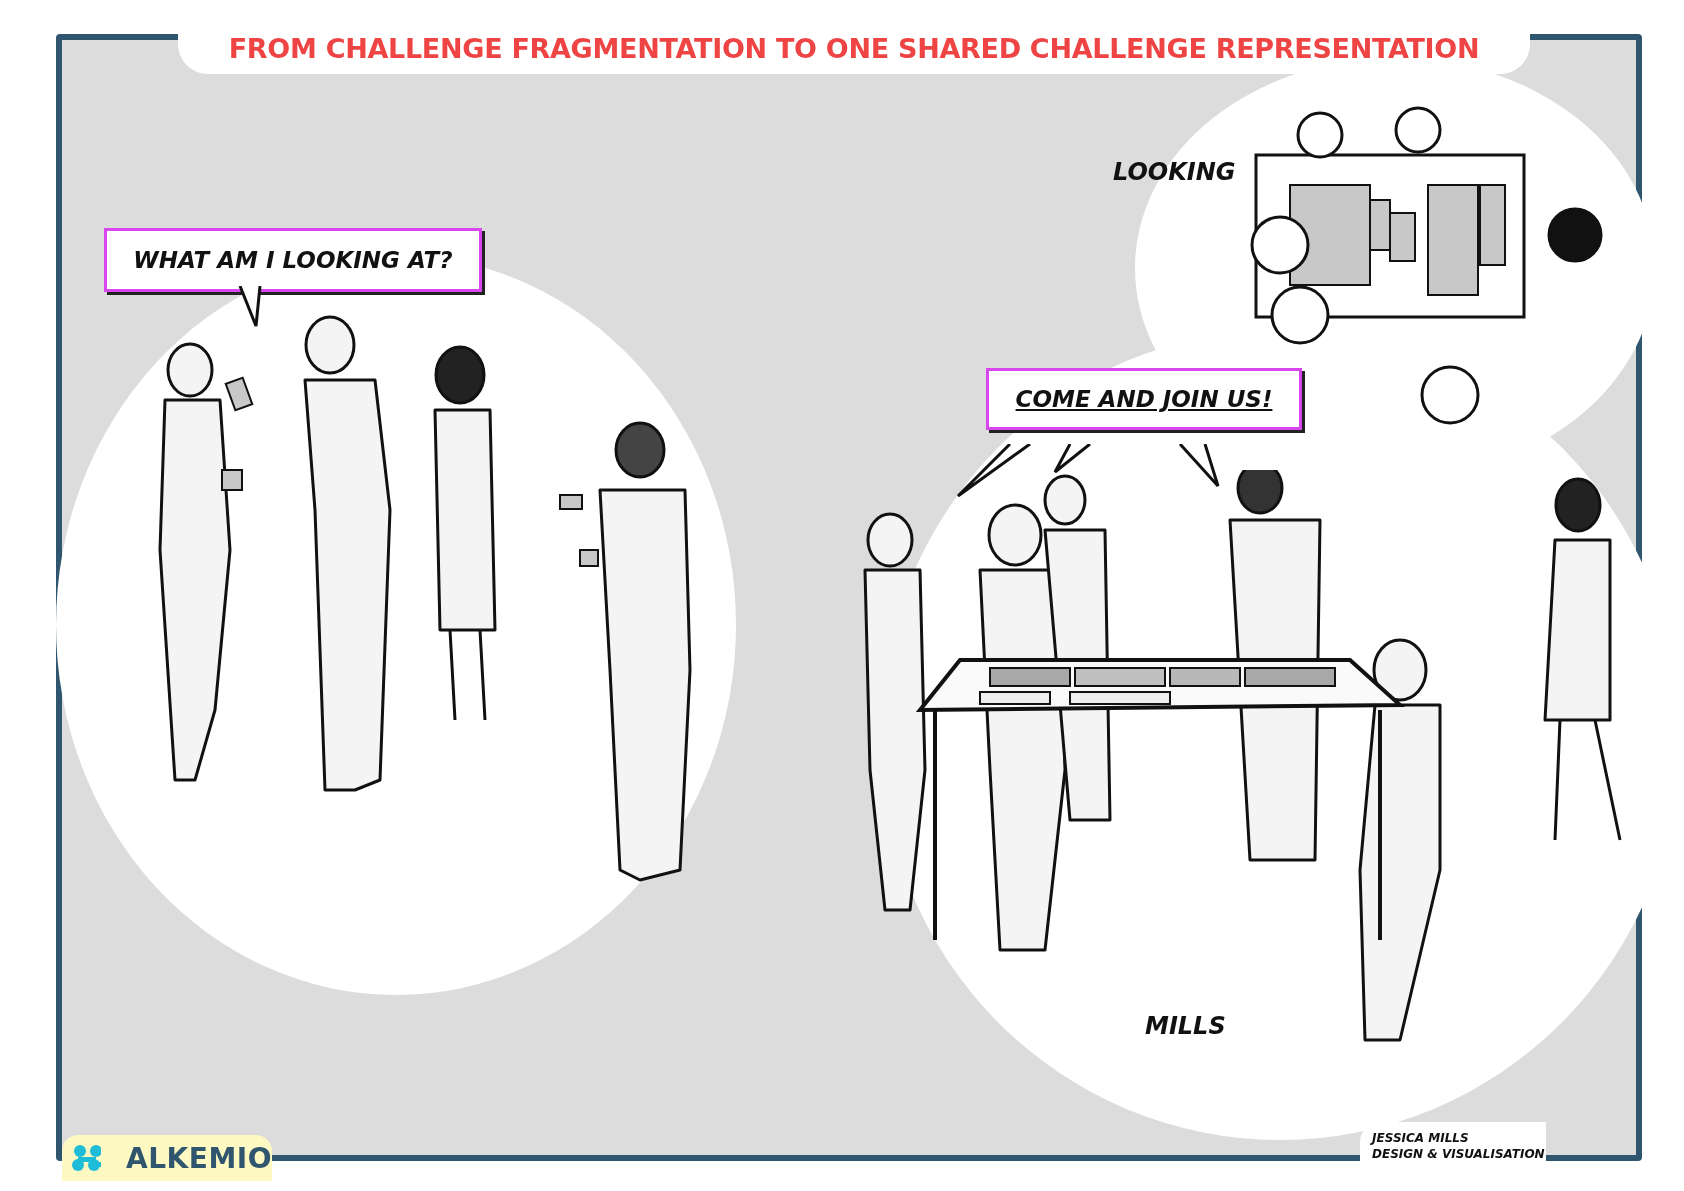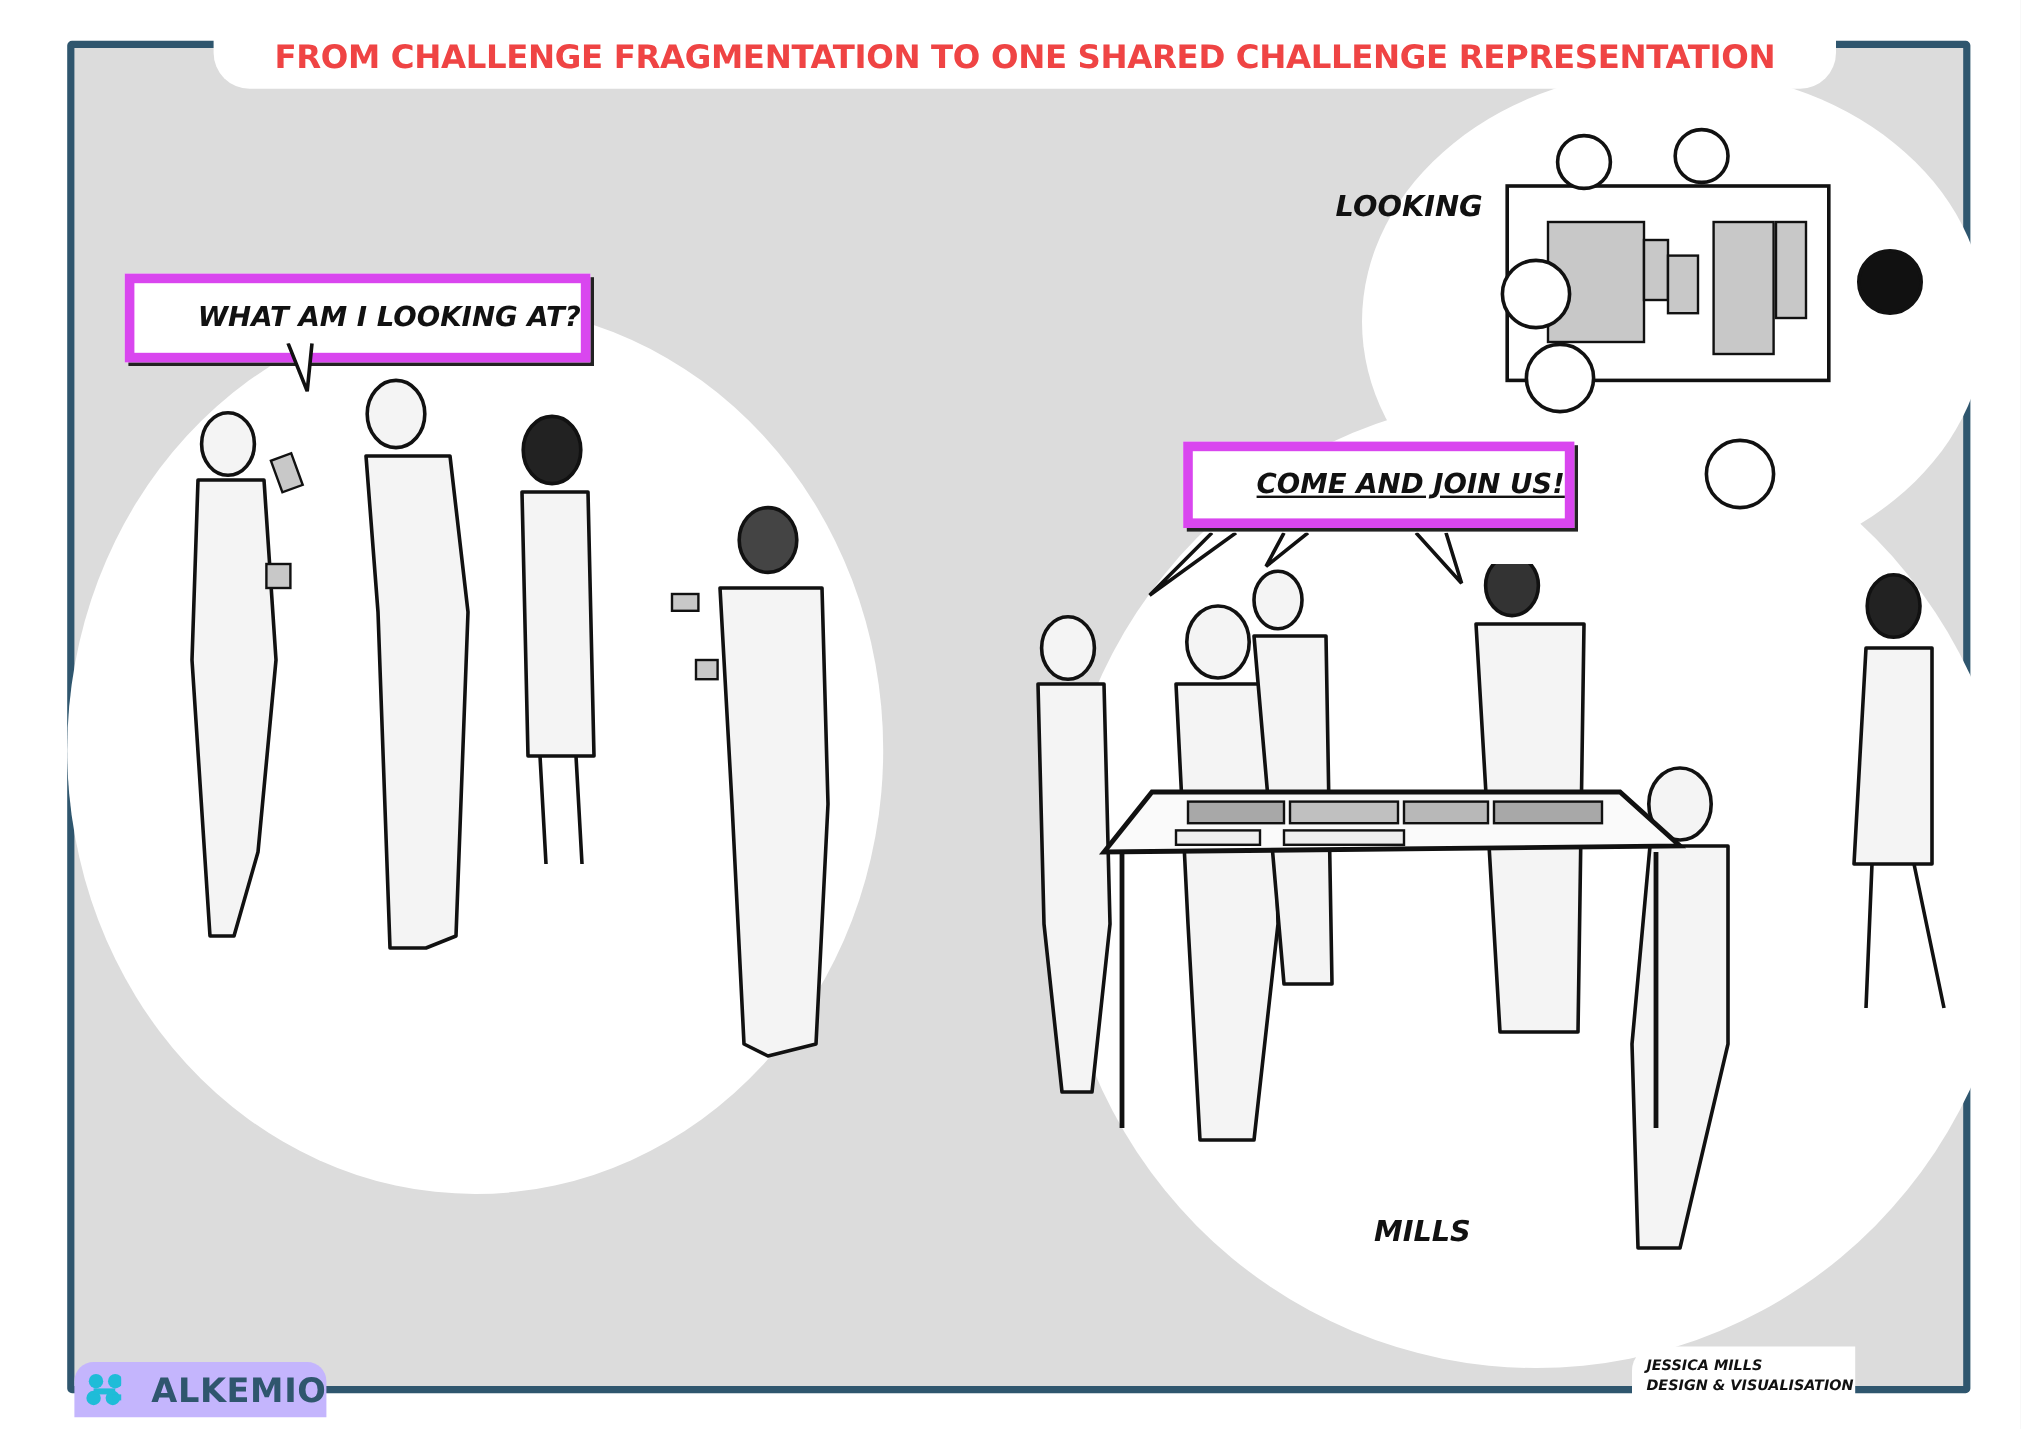--- a/index.html
+++ b/index.html
@@ -5,27 +5,27 @@
   html, body { margin:0; padding:0; }
   body { width:1684px; height:1191px; background:#ffffff; position:relative; overflow:hidden;
          font-family:"Liberation Sans", sans-serif; }
   .frame { position:absolute; left:56px; top:34px; width:1586px; height:1127px;
            background:#dcdcdc; border:6px solid #2f566e; border-radius:4px; box-sizing:border-box; }
   .title-tab { position:absolute; left:178px; top:22px; width:1352px; height:52px; background:#fff;
                border-radius:0 0 30px 30px; display:flex; align-items:center; justify-content:center; }
   .title { font-family:"DejaVu Sans", sans-serif; font-weight:bold; font-size:27px; color:#ef4444;
            letter-spacing:-0.3px; }
   .bubble-zone { position:absolute; background:#fff; border-radius:50%; }
-  .speech { position:absolute; background:#fff; border:8px solid #d946ef; box-shadow:3px 3px 0 #222;
+  .speech { position:absolute; background:#fff; border:3px solid #d946ef; box-shadow:3px 3px 0 #222;
             font-family:"DejaVu Sans", sans-serif; font-weight:bold; font-style:italic; font-size:23px;
-            color:#111; display:flex; align-items:center; justify-content:flex-end; }
+            color:#111; display:flex; align-items:center; justify-content:center; }
   .label { position:absolute; font-family:"DejaVu Sans", sans-serif; font-weight:bold; font-style:italic;
            font-size:24px; color:#111; }
   .figure { position:absolute; }
-  .logo-tab { position:absolute; left:62px; top:1135px; width:210px; height:46px; background:#c4b5fd;
+  .logo-tab { position:absolute; left:62px; top:1135px; width:210px; height:46px; background:#fef9c3;
               border-radius:16px 16px 0 0; display:flex; align-items:center; gap:25px; padding-left:8px; box-sizing:border-box; }
   .logo-text { font-family:"DejaVu Sans", sans-serif; font-weight:bold; font-size:28px; color:#2f566e; letter-spacing:0.5px; }
   .credit-tab { position:absolute; left:1360px; top:1122px; width:186px; height:52px; background:#fff;
                 border-radius:20px 0 0 0; padding:8px 0 0 12px; box-sizing:border-box; }
   .credit-line { font-family:"DejaVu Sans", sans-serif; font-weight:bold; font-style:italic; font-size:12px;
                  color:#111; line-height:16px; white-space:nowrap; }
 </style>
 </head>
 <body>
 

